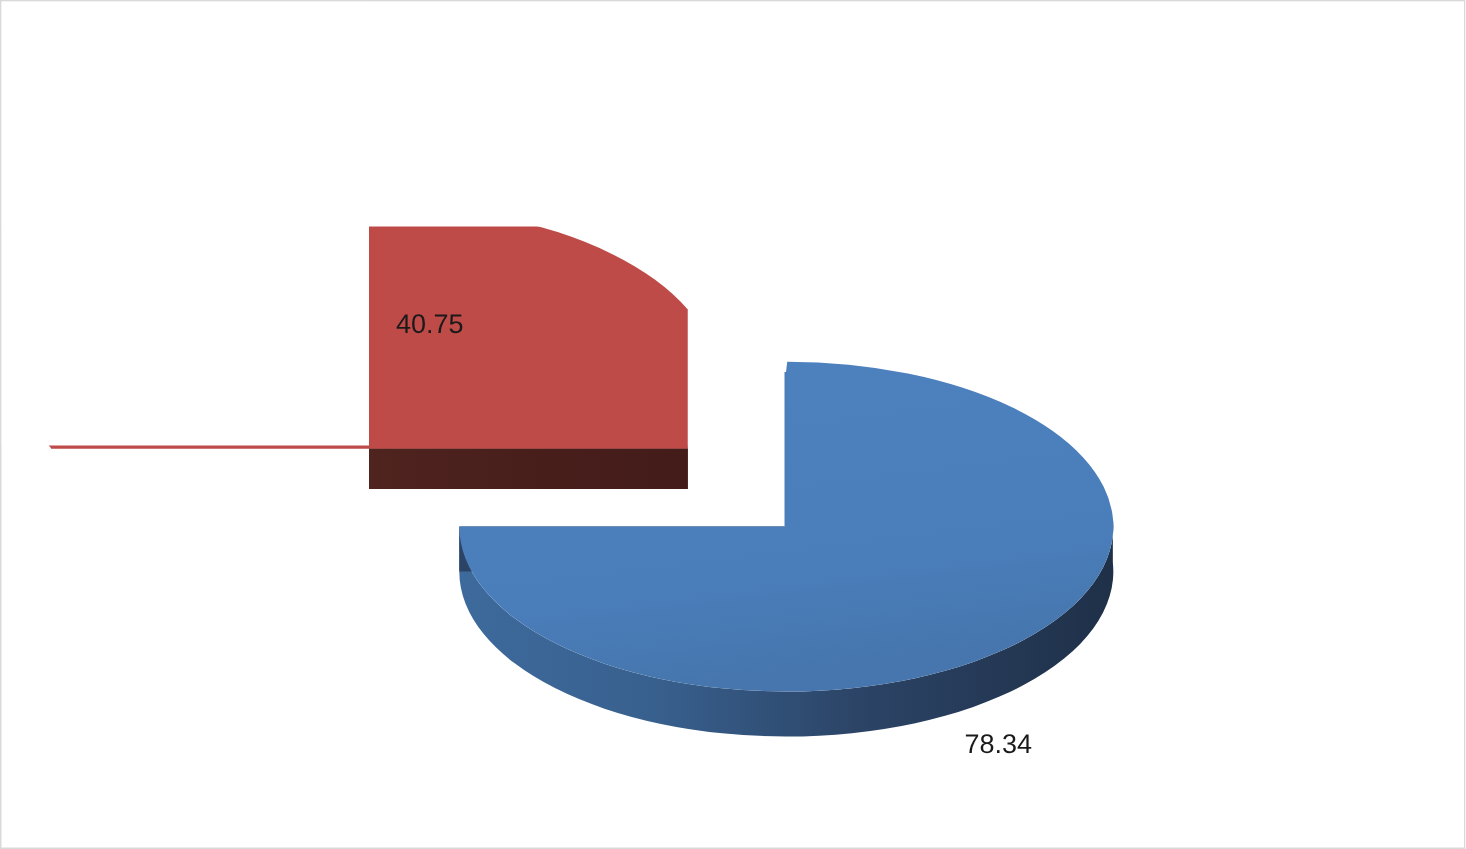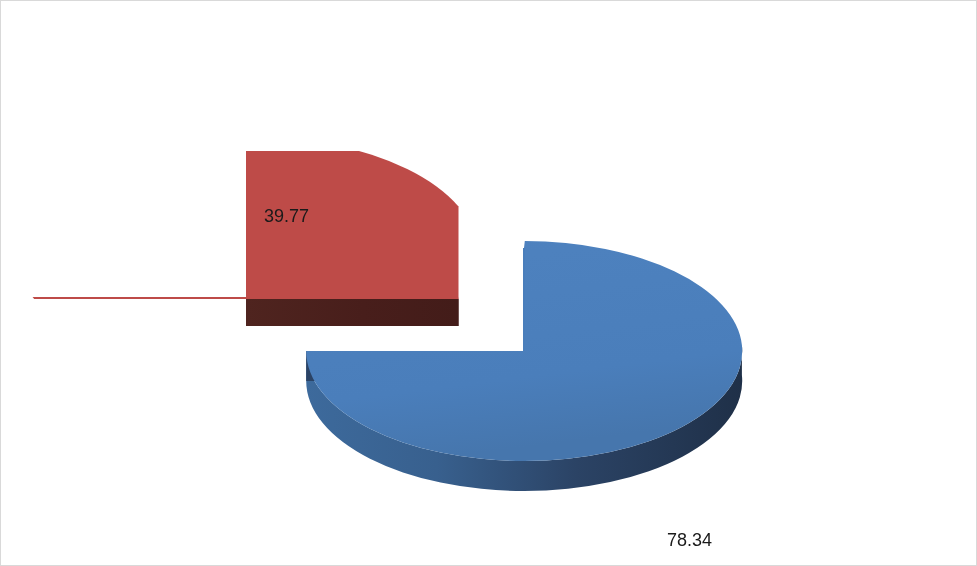--- a/index.html
+++ b/index.html
@@ -69,21 +69,21 @@
     top: 0;
   }
   .data-label {
     position: absolute;
     font-size: 18px;
     color: #1a1a1a;
     white-space: nowrap;
     line-height: 22px;
   }
   #label-red  { left: 263px; top: 204px; }
-  #label-blue { left: 666px; top: 484px; margin-top: 44px; }
+  #label-blue { left: 642px; top: 484px; }
 </style>
 </head>
 <body>
 
 <div id="chart-canvas" style="border-color: rgb(217, 217, 217); background: rgb(255, 255, 255);">
 
   <div id="chart-title">Share holding pattern</div>
 
   <div id="legend">
     <div class="legend-row">
@@ -179,16 +179,16 @@
                L 245 298
                L 33.2 298
                A 212 107 0 0 1 457.5 205.4
                L 457.5 298
                Z"></path>
     </svg>
 
     <div style="position:absolute;left:0;top:0;width:245px;height:296px;background:#ffffff;"></div>
     <div style="position:absolute;left:0;top:0;width:977px;height:150px;background:#ffffff;"></div>
 
-    <span class="data-label" id="label-red">39.77</span>
+    <span class="data-label" id="label-red">40.75</span>
     <span class="data-label" id="label-blue">78.34</span>
   </div>
 </div>
 
 </body></html>

